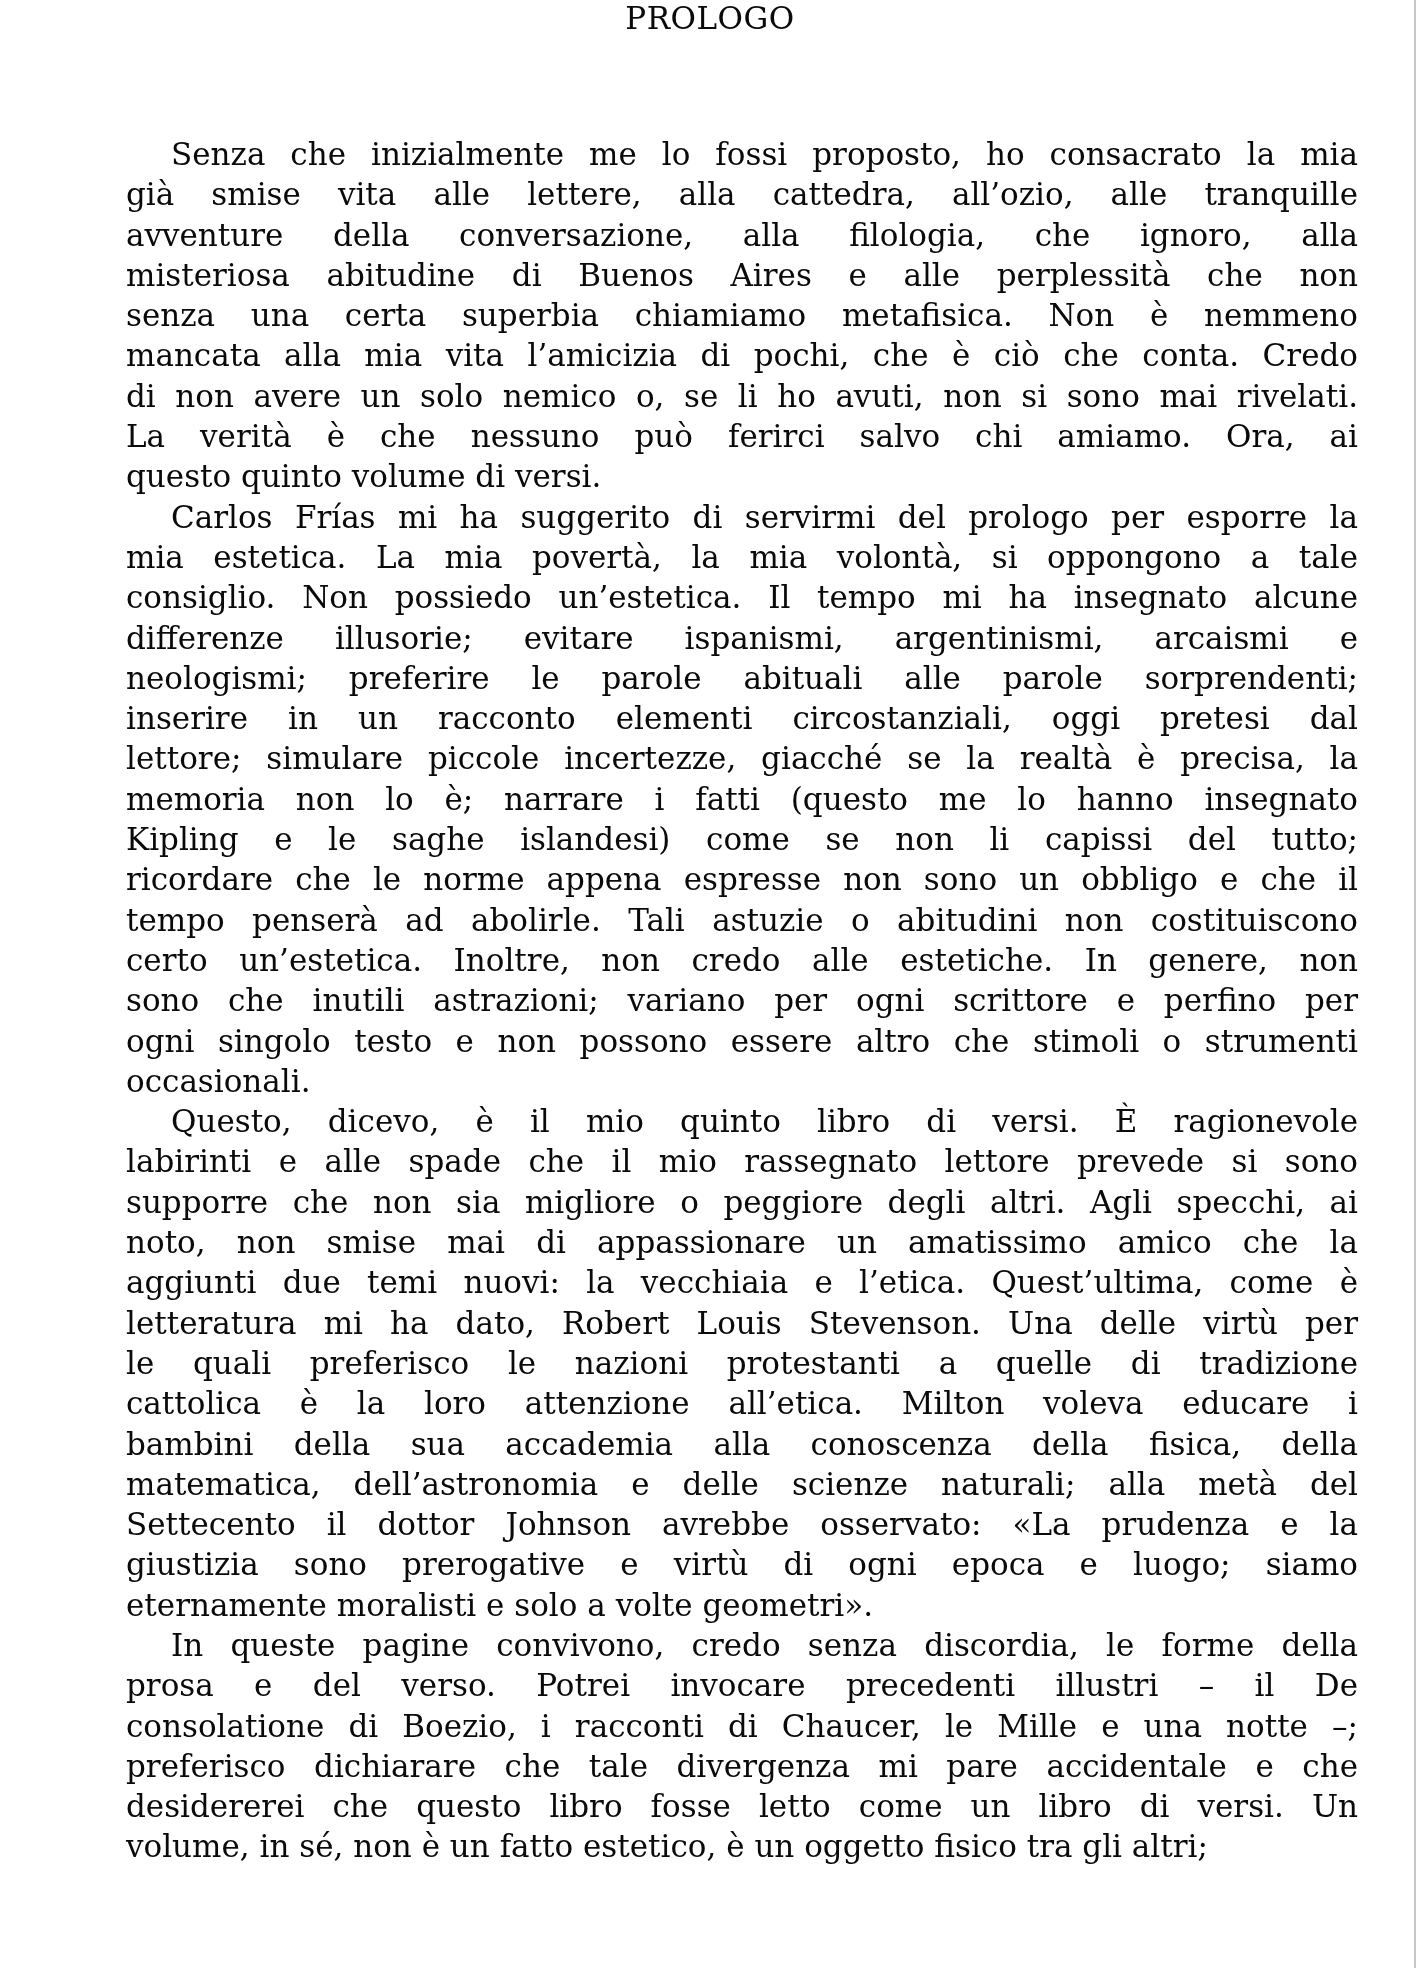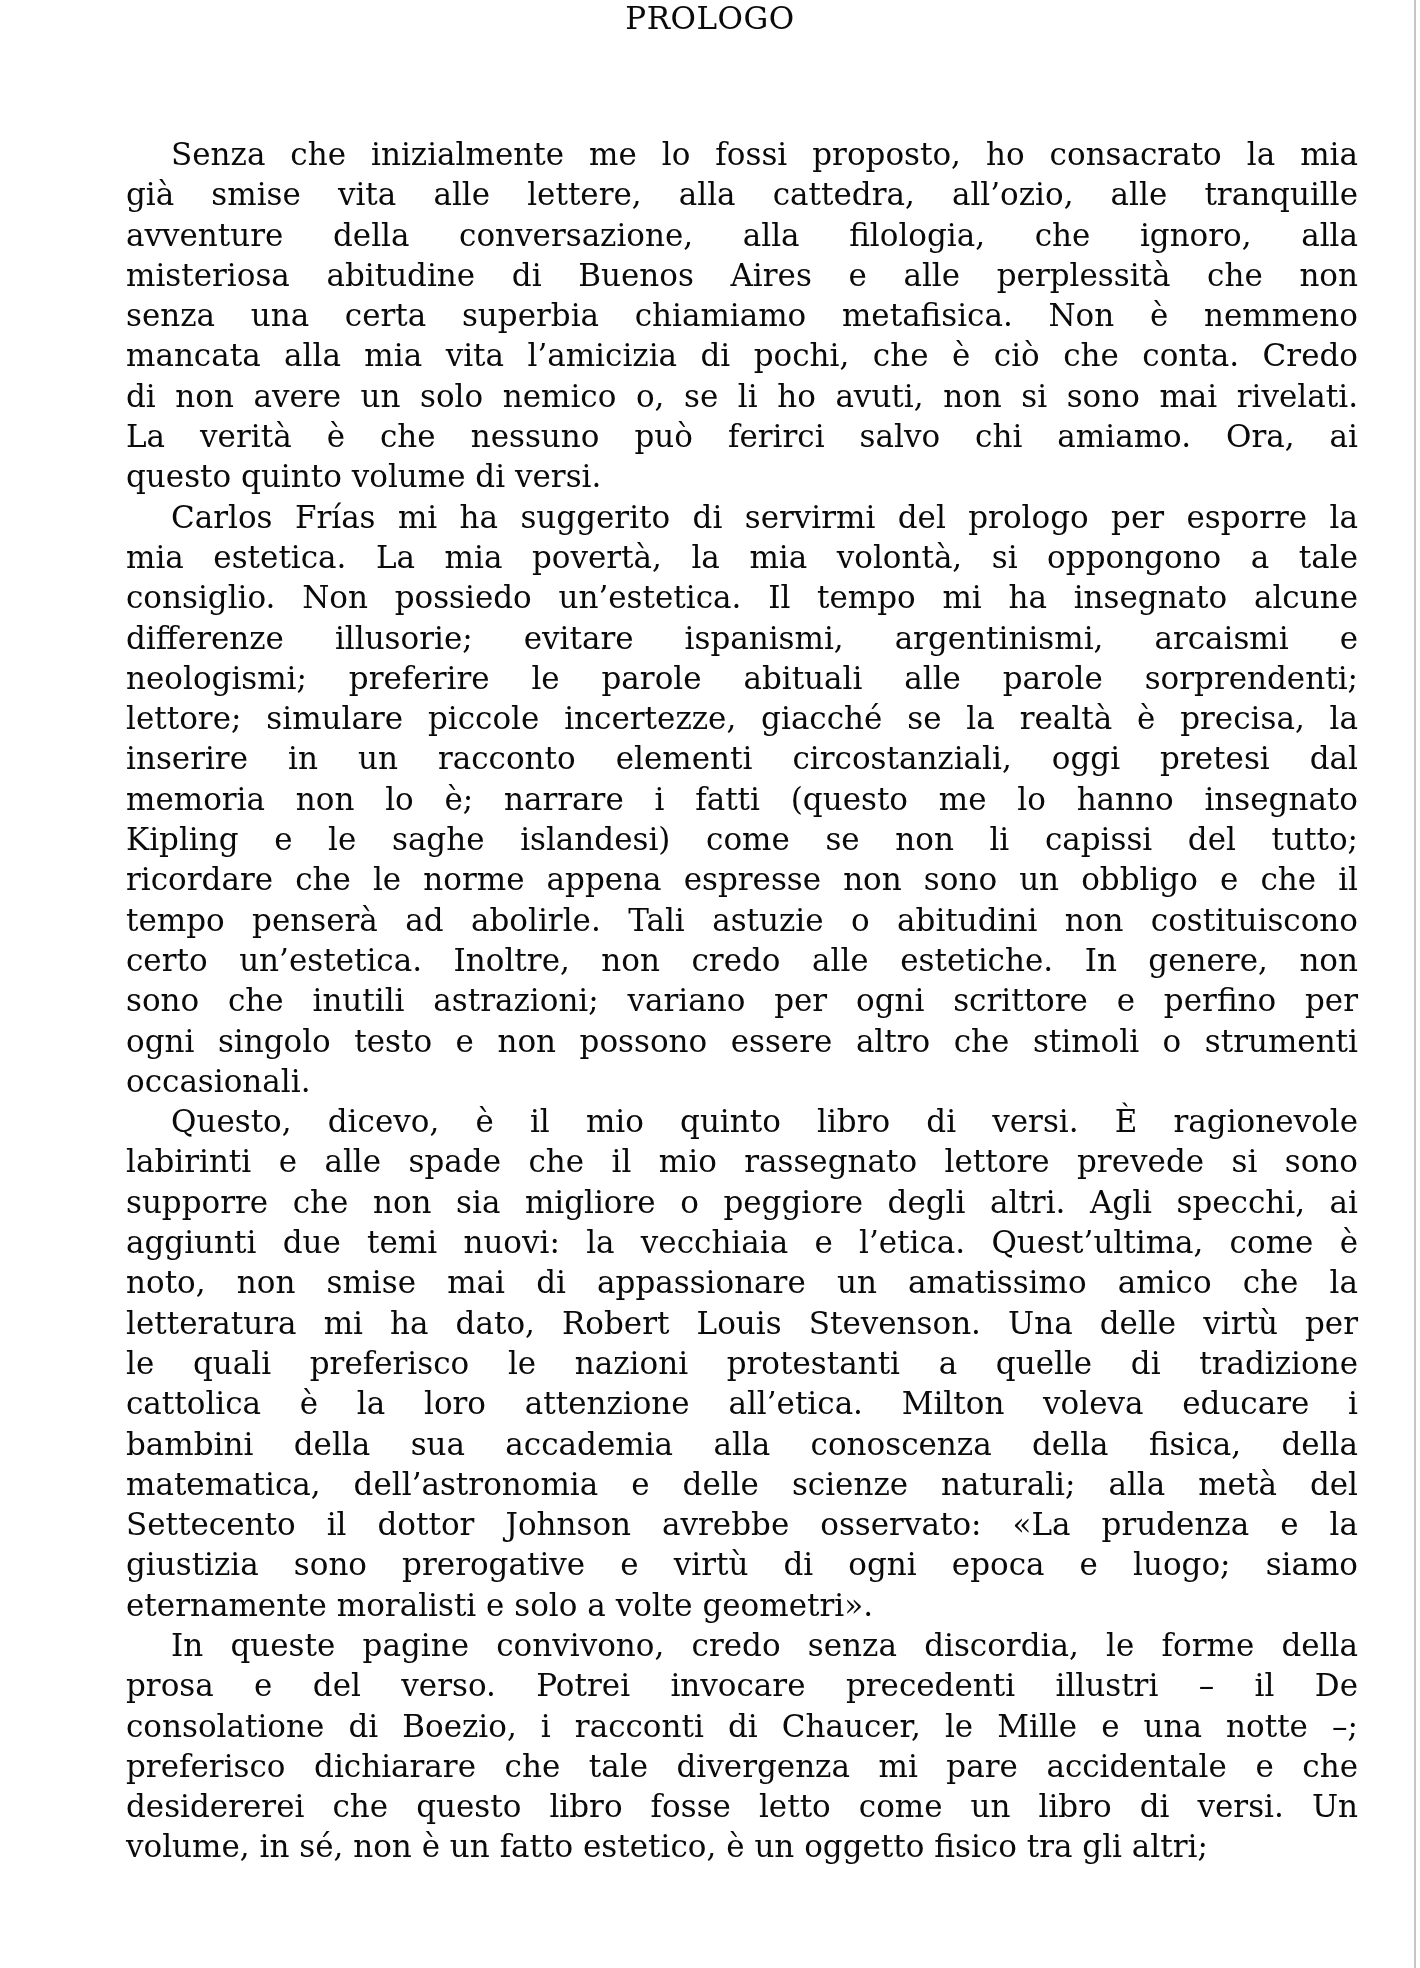--- a/index.html
+++ b/index.html
@@ -66,35 +66,35 @@
     <div class="line">senza una certa superbia chiamiamo metafisica. Non è nemmeno</div>
     <div class="line">mancata alla mia vita l’amicizia di pochi, che è ciò che conta. Credo</div>
     <div class="line">di non avere un solo nemico o, se li ho avuti, non si sono mai rivelati.</div>
     <div class="line">La verità è che nessuno può ferirci salvo chi amiamo. Ora, ai</div>
     <div class="line para-end">questo quinto volume di versi.</div>
     <div class="line indent">Carlos Frías mi ha suggerito di servirmi del prologo per esporre la</div>
     <div class="line">mia estetica. La mia povertà, la mia volontà, si oppongono a tale</div>
     <div class="line">consiglio. Non possiedo un’estetica. Il tempo mi ha insegnato alcune</div>
     <div class="line">differenze illusorie; evitare ispanismi, argentinismi, arcaismi e</div>
     <div class="line">neologismi; preferire le parole abituali alle parole sorprendenti;</div>
+    <div class="line">inserire in un racconto elementi circostanziali, oggi pretesi dal</div>
     <div class="line">lettore; simulare piccole incertezze, giacché se la realtà è precisa, la</div>
-    <div class="line">inserire in un racconto elementi circostanziali, oggi pretesi dal</div>
     <div class="line">memoria non lo è; narrare i fatti (questo me lo hanno insegnato</div>
     <div class="line">Kipling e le saghe islandesi) come se non li capissi del tutto;</div>
     <div class="line">ricordare che le norme appena espresse non sono un obbligo e che il</div>
     <div class="line">tempo penserà ad abolirle. Tali astuzie o abitudini non costituiscono</div>
     <div class="line">certo un’estetica. Inoltre, non credo alle estetiche. In genere, non</div>
     <div class="line">sono che inutili astrazioni; variano per ogni scrittore e perfino per</div>
     <div class="line">ogni singolo testo e non possono essere altro che stimoli o strumenti</div>
     <div class="line para-end">occasionali.</div>
     <div class="line indent">Questo, dicevo, è il mio quinto libro di versi. È ragionevole</div>
     <div class="line">labirinti e alle spade che il mio rassegnato lettore prevede si sono</div>
     <div class="line">supporre che non sia migliore o peggiore degli altri. Agli specchi, ai</div>
+    <div class="line">noto, non smise mai di appassionare un amatissimo amico che la</div>
     <div class="line">aggiunti due temi nuovi: la vecchiaia e l’etica. Quest’ultima, come è</div>
-    <div class="line">noto, non smise mai di appassionare un amatissimo amico che la</div>
     <div class="line">letteratura mi ha dato, Robert Louis Stevenson. Una delle virtù per</div>
     <div class="line">le quali preferisco le nazioni protestanti a quelle di tradizione</div>
     <div class="line">cattolica è la loro attenzione all’etica. Milton voleva educare i</div>
     <div class="line">bambini della sua accademia alla conoscenza della fisica, della</div>
     <div class="line">matematica, dell’astronomia e delle scienze naturali; alla metà del</div>
     <div class="line">Settecento il dottor Johnson avrebbe osservato: «La prudenza e la</div>
     <div class="line">giustizia sono prerogative e virtù di ogni epoca e luogo; siamo</div>
     <div class="line para-end">eternamente moralisti e solo a volte geometri».</div>
     <div class="line indent">In queste pagine convivono, credo senza discordia, le forme della</div>
     <div class="line"><span>prosa e del verso. Potrei invocare precedenti illustri – il </span><span class="it">De</span></div>

